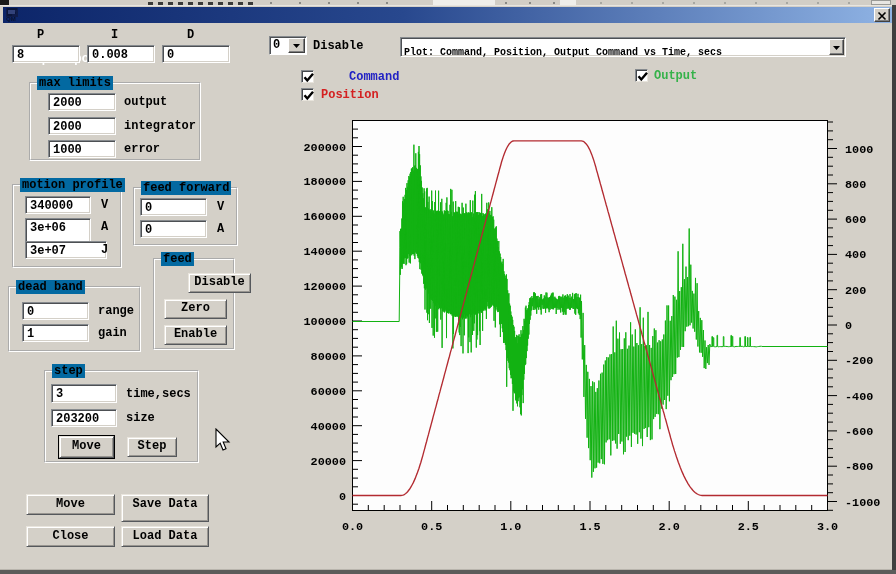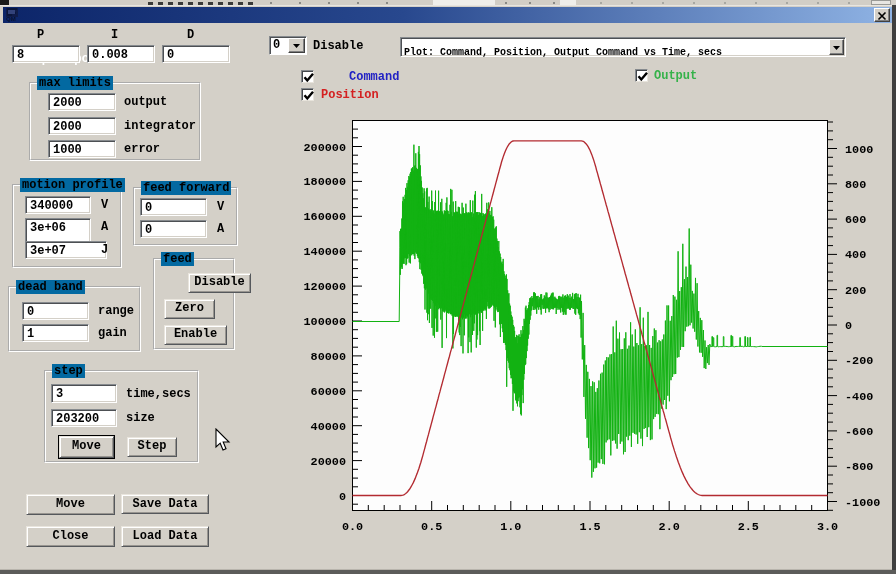--- a/index.html
+++ b/index.html
@@ -84,21 +84,21 @@
   </div>
 <div class="inp" style="left:140px;top:198px;width:67px;height:18px;">0</div>
 <div class="lbl" style="left:217px;top:201px;">V</div>
 <div class="inp" style="left:140px;top:220px;width:67px;height:18px;">0</div>
 <div class="lbl" style="left:217px;top:223px;">A</div>
 
 <div class="grp" style="left:153px;top:258px;width:82px;height:92px;">
     <span>feed</span>
   </div>
 <div class="btn" style="left:164px;top:273px;width:63px;height:20px;line-height:17px;margin-left:24px;">Disable</div>
-<div class="btn" style="left:164px;top:299px;width:51px;height:20px;line-height:17px;">Zero</div>
+<div class="btn" style="left:164px;top:299px;width:63px;height:20px;line-height:17px;">Zero</div>
 <div class="btn" style="left:164px;top:325px;width:63px;height:20px;line-height:17px;">Enable</div>
 
 <div class="grp" style="left:8px;top:286px;width:133px;height:66px;">
     <span>dead band</span>
   </div>
 <div class="inp" style="left:22px;top:302px;width:67px;height:18px;">0</div>
 <div class="lbl" style="left:98px;top:305px;">range</div>
 <div class="inp" style="left:22px;top:324px;width:67px;height:18px;">1</div>
 <div class="lbl" style="left:98px;top:327px;">gain</div>
 
@@ -106,21 +106,21 @@
     <span>step</span>
   </div>
 <div class="inp" style="left:51px;top:384px;width:66px;height:19px;">3</div>
 <div class="lbl" style="left:126px;top:388px;">time,secs</div>
 <div class="inp" style="left:51px;top:409px;width:66px;height:18px;">203200</div>
 <div class="lbl" style="left:126px;top:412px;">size</div>
 <div class="btn" style="left:59px;top:436px;width:55px;height:22px;line-height:19px;outline:1px solid #000;outline-offset:0px;">Move</div>
 <div class="btn" style="left:127px;top:437px;width:50px;height:20px;line-height:17px;">Step</div>
 
 <div class="btn" style="left:26px;top:494px;width:89px;height:21px;line-height:18px;">Move</div>
-<div class="btn" style="left:121px;top:494px;width:88px;height:20px;line-height:18px;">Save Data</div>
+<div class="btn" style="left:121px;top:494px;width:88px;height:28px;line-height:18px;">Save Data</div>
 <div class="btn" style="left:26px;top:526px;width:89px;height:21px;line-height:18px;">Close</div>
 <div class="btn" style="left:121px;top:526px;width:88px;height:21px;line-height:18px;">Load Data</div>
 
 <div class="abs" style="left:269px;top:36px;width:38px;height:19px;background:#fff;border:1px solid;border-color:#868a8e #fff #fff #868a8e;box-shadow:inset 1px 1px 0 #4d5054;"></div>
 <div class="abs" style="left:273px;top:39px;font-size:12px;line-height:12px;">0</div>
 <div class="abs" style="left:288px;top:38px;width:17px;height:15px;background:#d4d0c8;border:1px solid;border-color:#fff #404040 #404040 #fff;box-shadow:inset -1px -1px 0 #808080;">
  <svg width="15" height="13">
       <path d="M4 5h7l-3.5 4z" fill="#000"></path>
     </svg>
 </div>

